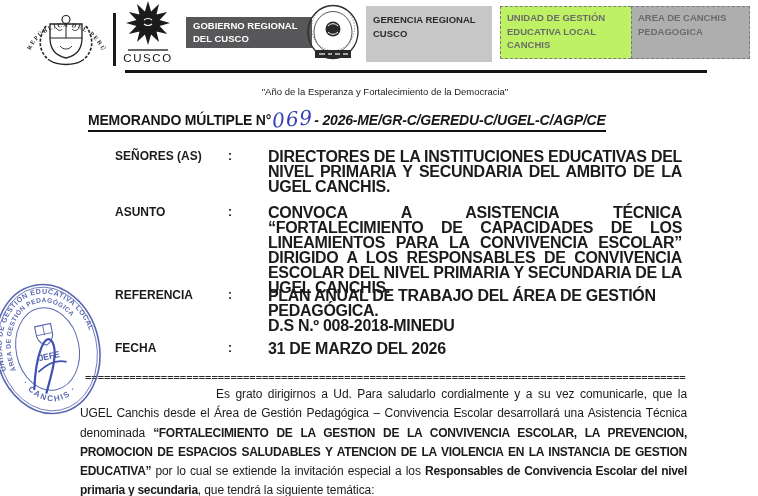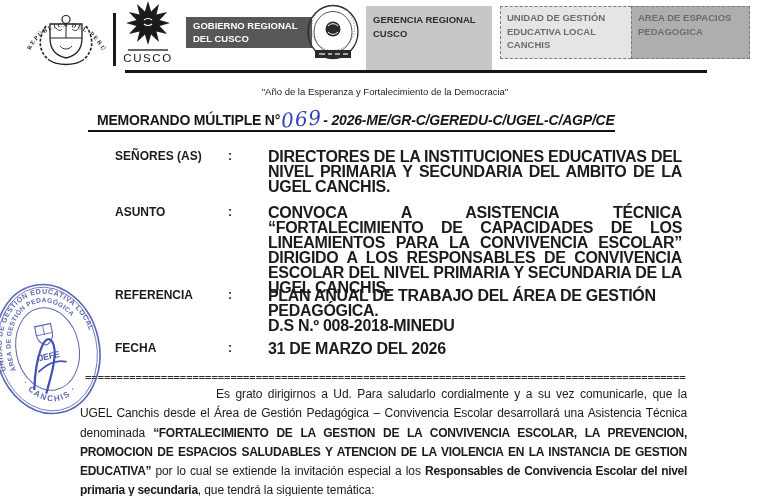--- a/index.html
+++ b/index.html
@@ -11,34 +11,34 @@
   
   .coat-arms{position:absolute; left:20px; top:2px; width:92px; height:68px;}
   .vbar{position:absolute; left:113px; top:13px; width:3px; height:53px; background:#1a1a1a;}
   .cusco-logo{position:absolute; left:122px; top:1px; width:52px; height:60px; text-align:center;}
   .cusco-logo .tinyline{width:40px; height:2px; background:#6a6a6a; margin:0 auto 1px auto;}
   .cusco-logo .cusco-word{font-size:11.5px; letter-spacing:1.6px; color:#161616; font-weight:500;}
   .hbox{position:absolute; box-sizing:border-box; font-weight:bold; font-size:9.5px; line-height:13px;}
   .hbox1{left:186px; top:17px; width:126px; height:31px; background:#57575a; color:#ffffff;
          padding:3px 0 0 7px; line-height:12.5px;}
   .seal{position:absolute; left:306px; top:4px; width:54px; height:58px;}
-  .hbox2{left:366px; top:6px; width:126px; height:64px; background:#c7c7c7; color:#2c2c2c;
+  .hbox2{left:366px; top:6px; width:126px; height:56px; background:#c7c7c7; color:#2c2c2c;
          padding:7px 0 0 7px; line-height:13.5px;}
-  .hbox3{left:500px; top:6px; width:136px; height:53px; background:#e5e5e5; color:#6b6b6b;
+  .hbox3{left:500px; top:6px; width:136px; height:53px; background:#bef264; color:#6b6b6b;
          border:1px dashed #7c7c7c; padding:4px 0 0 6px; line-height:13.5px;}
   .hbox4{left:631px; top:6px; width:119px; height:53px; background:#aeaeae; color:#6b6b6b;
          border:1px dashed #7c7c7c; padding:4px 0 0 6px; line-height:13.5px;}
   .hrule{position:absolute; left:125px; top:70px; width:582px; height:3px; background:#151515;}
   
   .motto{position:absolute; left:85px; top:86px; width:600px; text-align:center;
          font-size:9.5px; color:#222222;}
   
   .memo-line{position:absolute; left:88px; top:111px; white-space:nowrap;}
   .memo-underline{display:inline-block; border-bottom:2px solid #111; padding-bottom:1px;}
-  .memo-prefix{font-weight:bold; font-size:14px; letter-spacing:-0.2px; color:#161616;margin-left:9px;}
+  .memo-prefix{font-weight:bold; font-size:14px; letter-spacing:-0.2px; color:#161616;}
   .memo-number{display:inline-block; font-family:"DejaVu Serif", serif; font-style:italic;
          font-size:20px; color:#3440b4; transform:rotate(-5deg) translateY(1px);
          letter-spacing:1px; margin:0 1px 0 1px; line-height:10px;}
   .memo-suffix{font-weight:bold; font-style:italic; font-size:14px; letter-spacing:-0.2px; color:#161616;text-align:center;}
   
   .frow{position:absolute; left:0; width:758px;}
   .flabel{position:absolute; left:115px; width:112px; font-weight:bold; font-size:12px; color:#1b1b1a;}
   .fcolon{position:absolute; left:228px; font-weight:bold; font-size:12px; color:#1b1b1a;}
   .fval{position:absolute; left:268px; width:414px; font-weight:bold; font-size:16px;
         line-height:15px; color:#1b1b1a; letter-spacing:-0.3px;}
@@ -109,21 +109,21 @@
     <div>CUSCO</div>
   </div>
 
   <div class="hbox hbox3">
     <div>UNIDAD DE GESTIÓN</div>
     <div>EDUCATIVA LOCAL</div>
     <div>CANCHIS</div>
   </div>
 
   <div class="hbox hbox4">
-    <div>AREA DE ESPACIOS</div>
+    <div>AREA DE CANCHIS</div>
     <div>PEDAGOGICA</div>
   </div>
 
   <div class="hrule"></div>
 
   <div class="motto">"Año de la Esperanza y Fortalecimiento de la Democracia"</div>
 
   <div class="memo-line">
     <span class="memo-underline"><span class="memo-prefix">MEMORANDO MÚLTIPLE N°</span><span class="memo-number">069</span><span class="memo-suffix">- 2026-ME/GR-C/GEREDU-C/UGEL-C/AGP/CE</span></span>
   </div>

